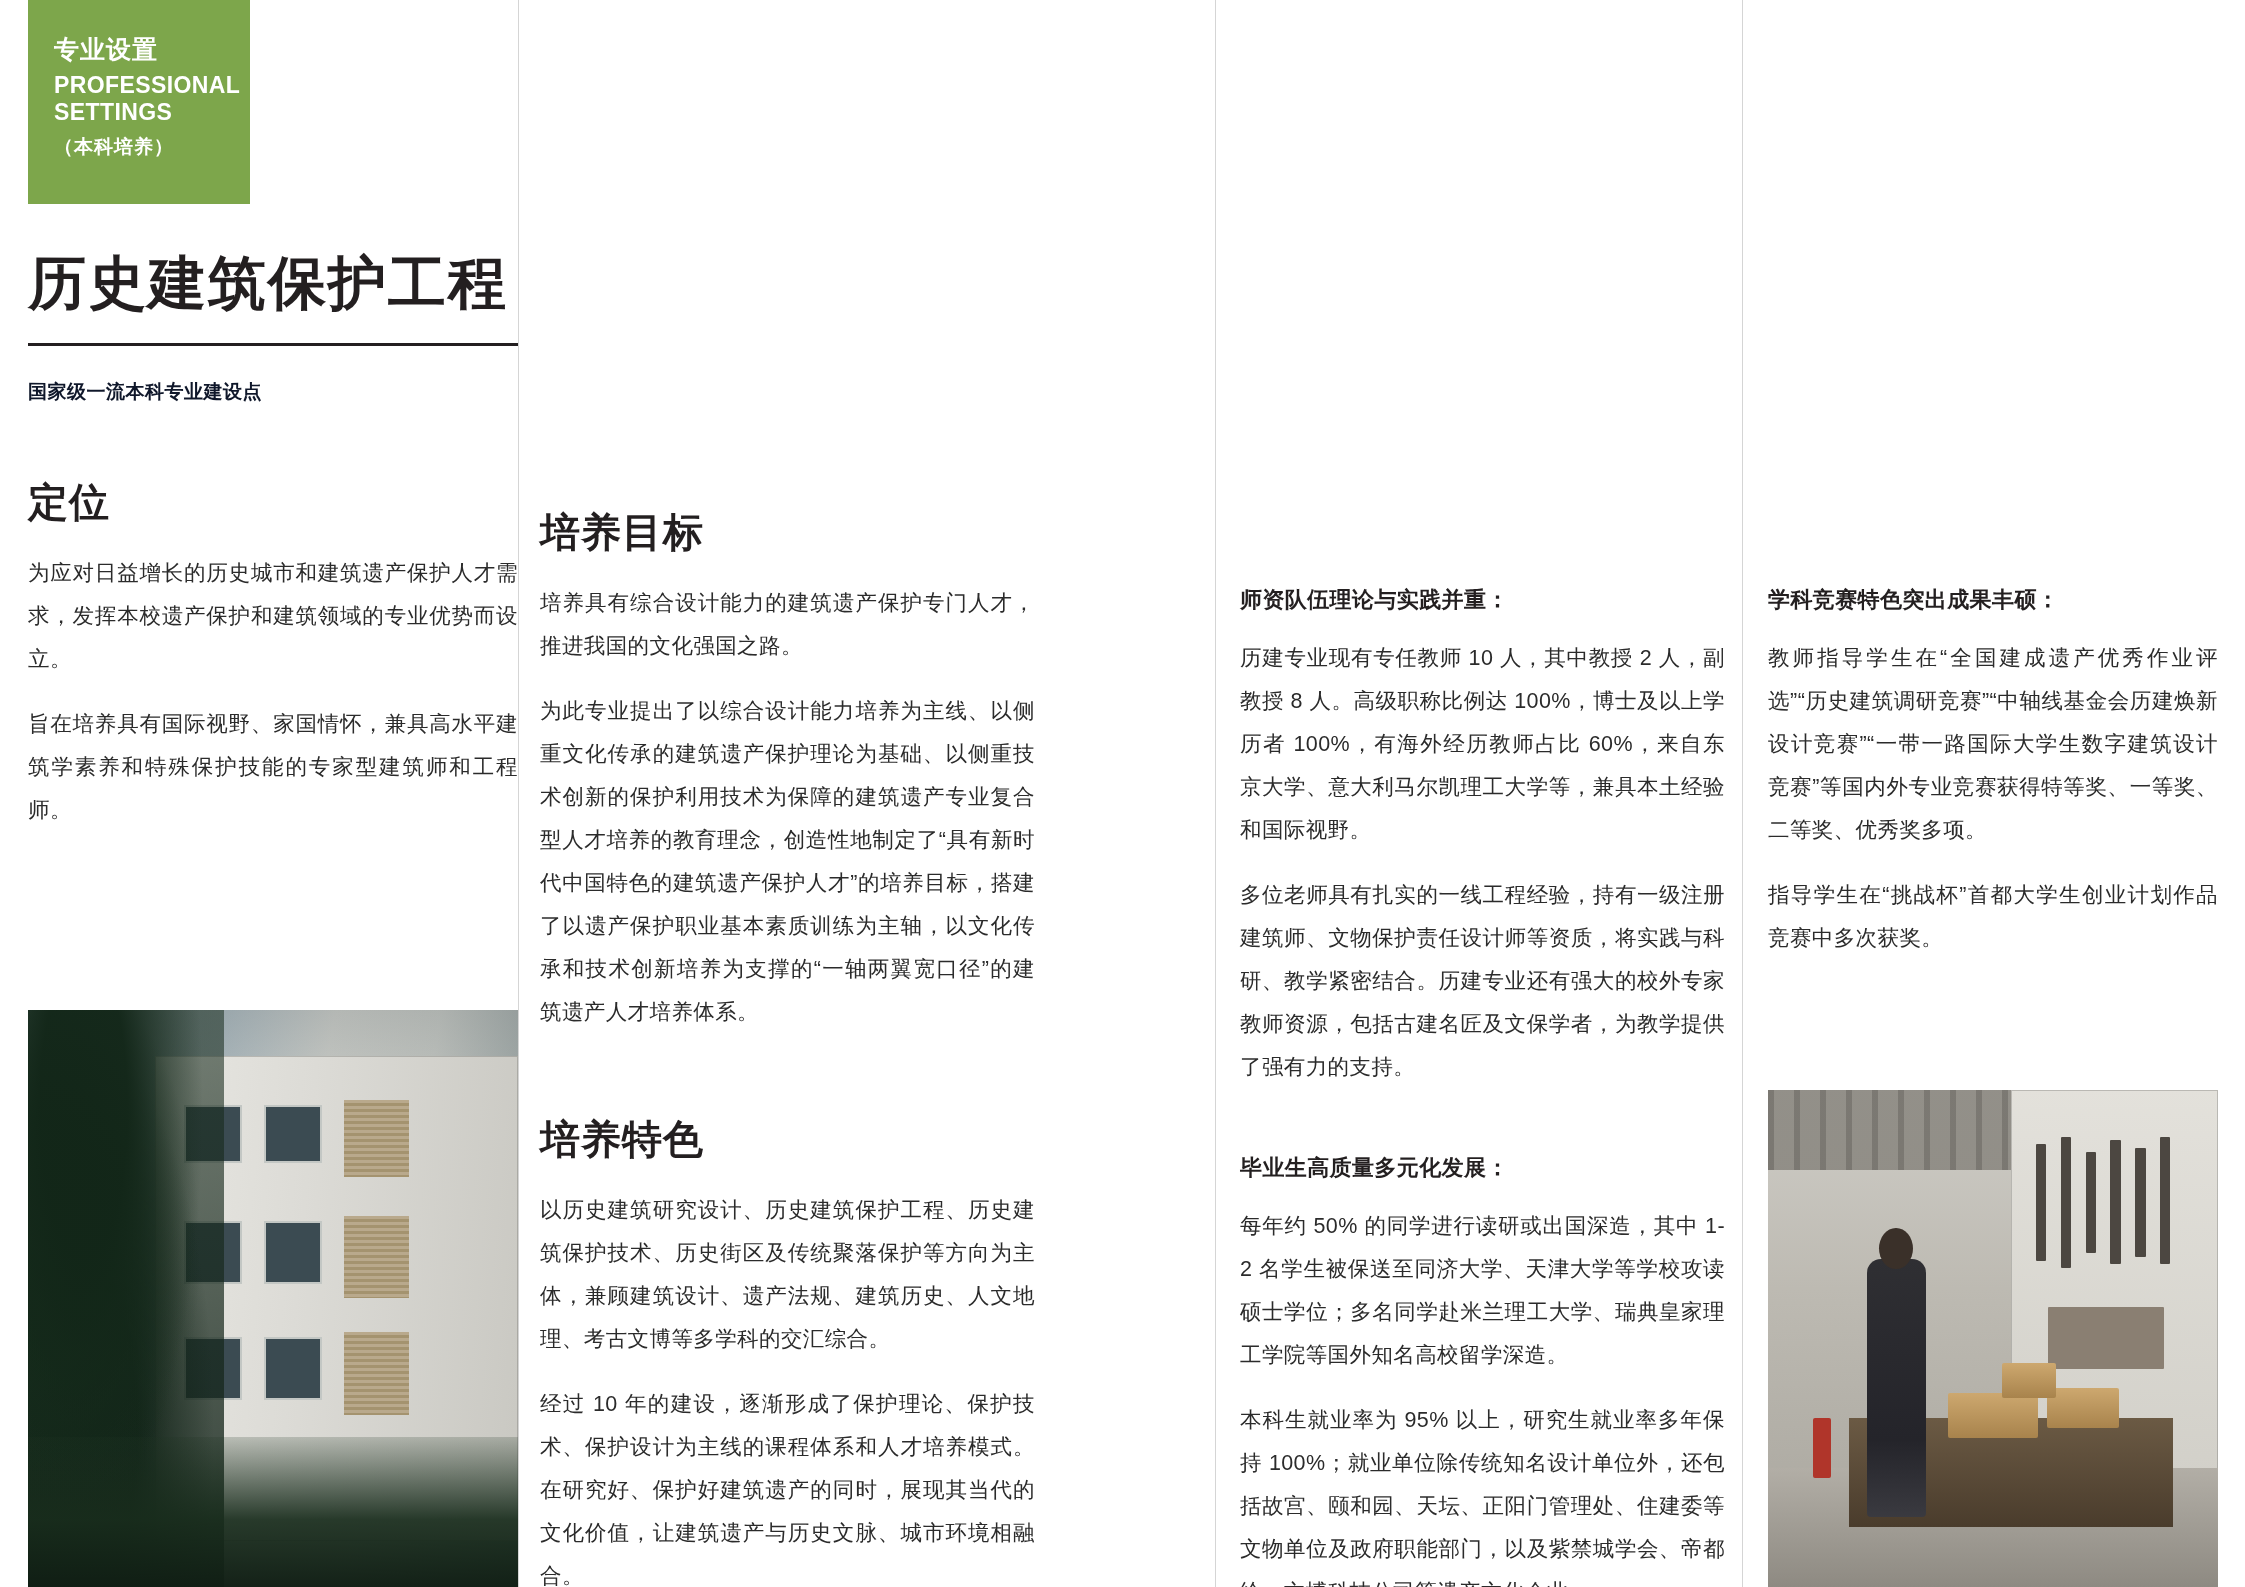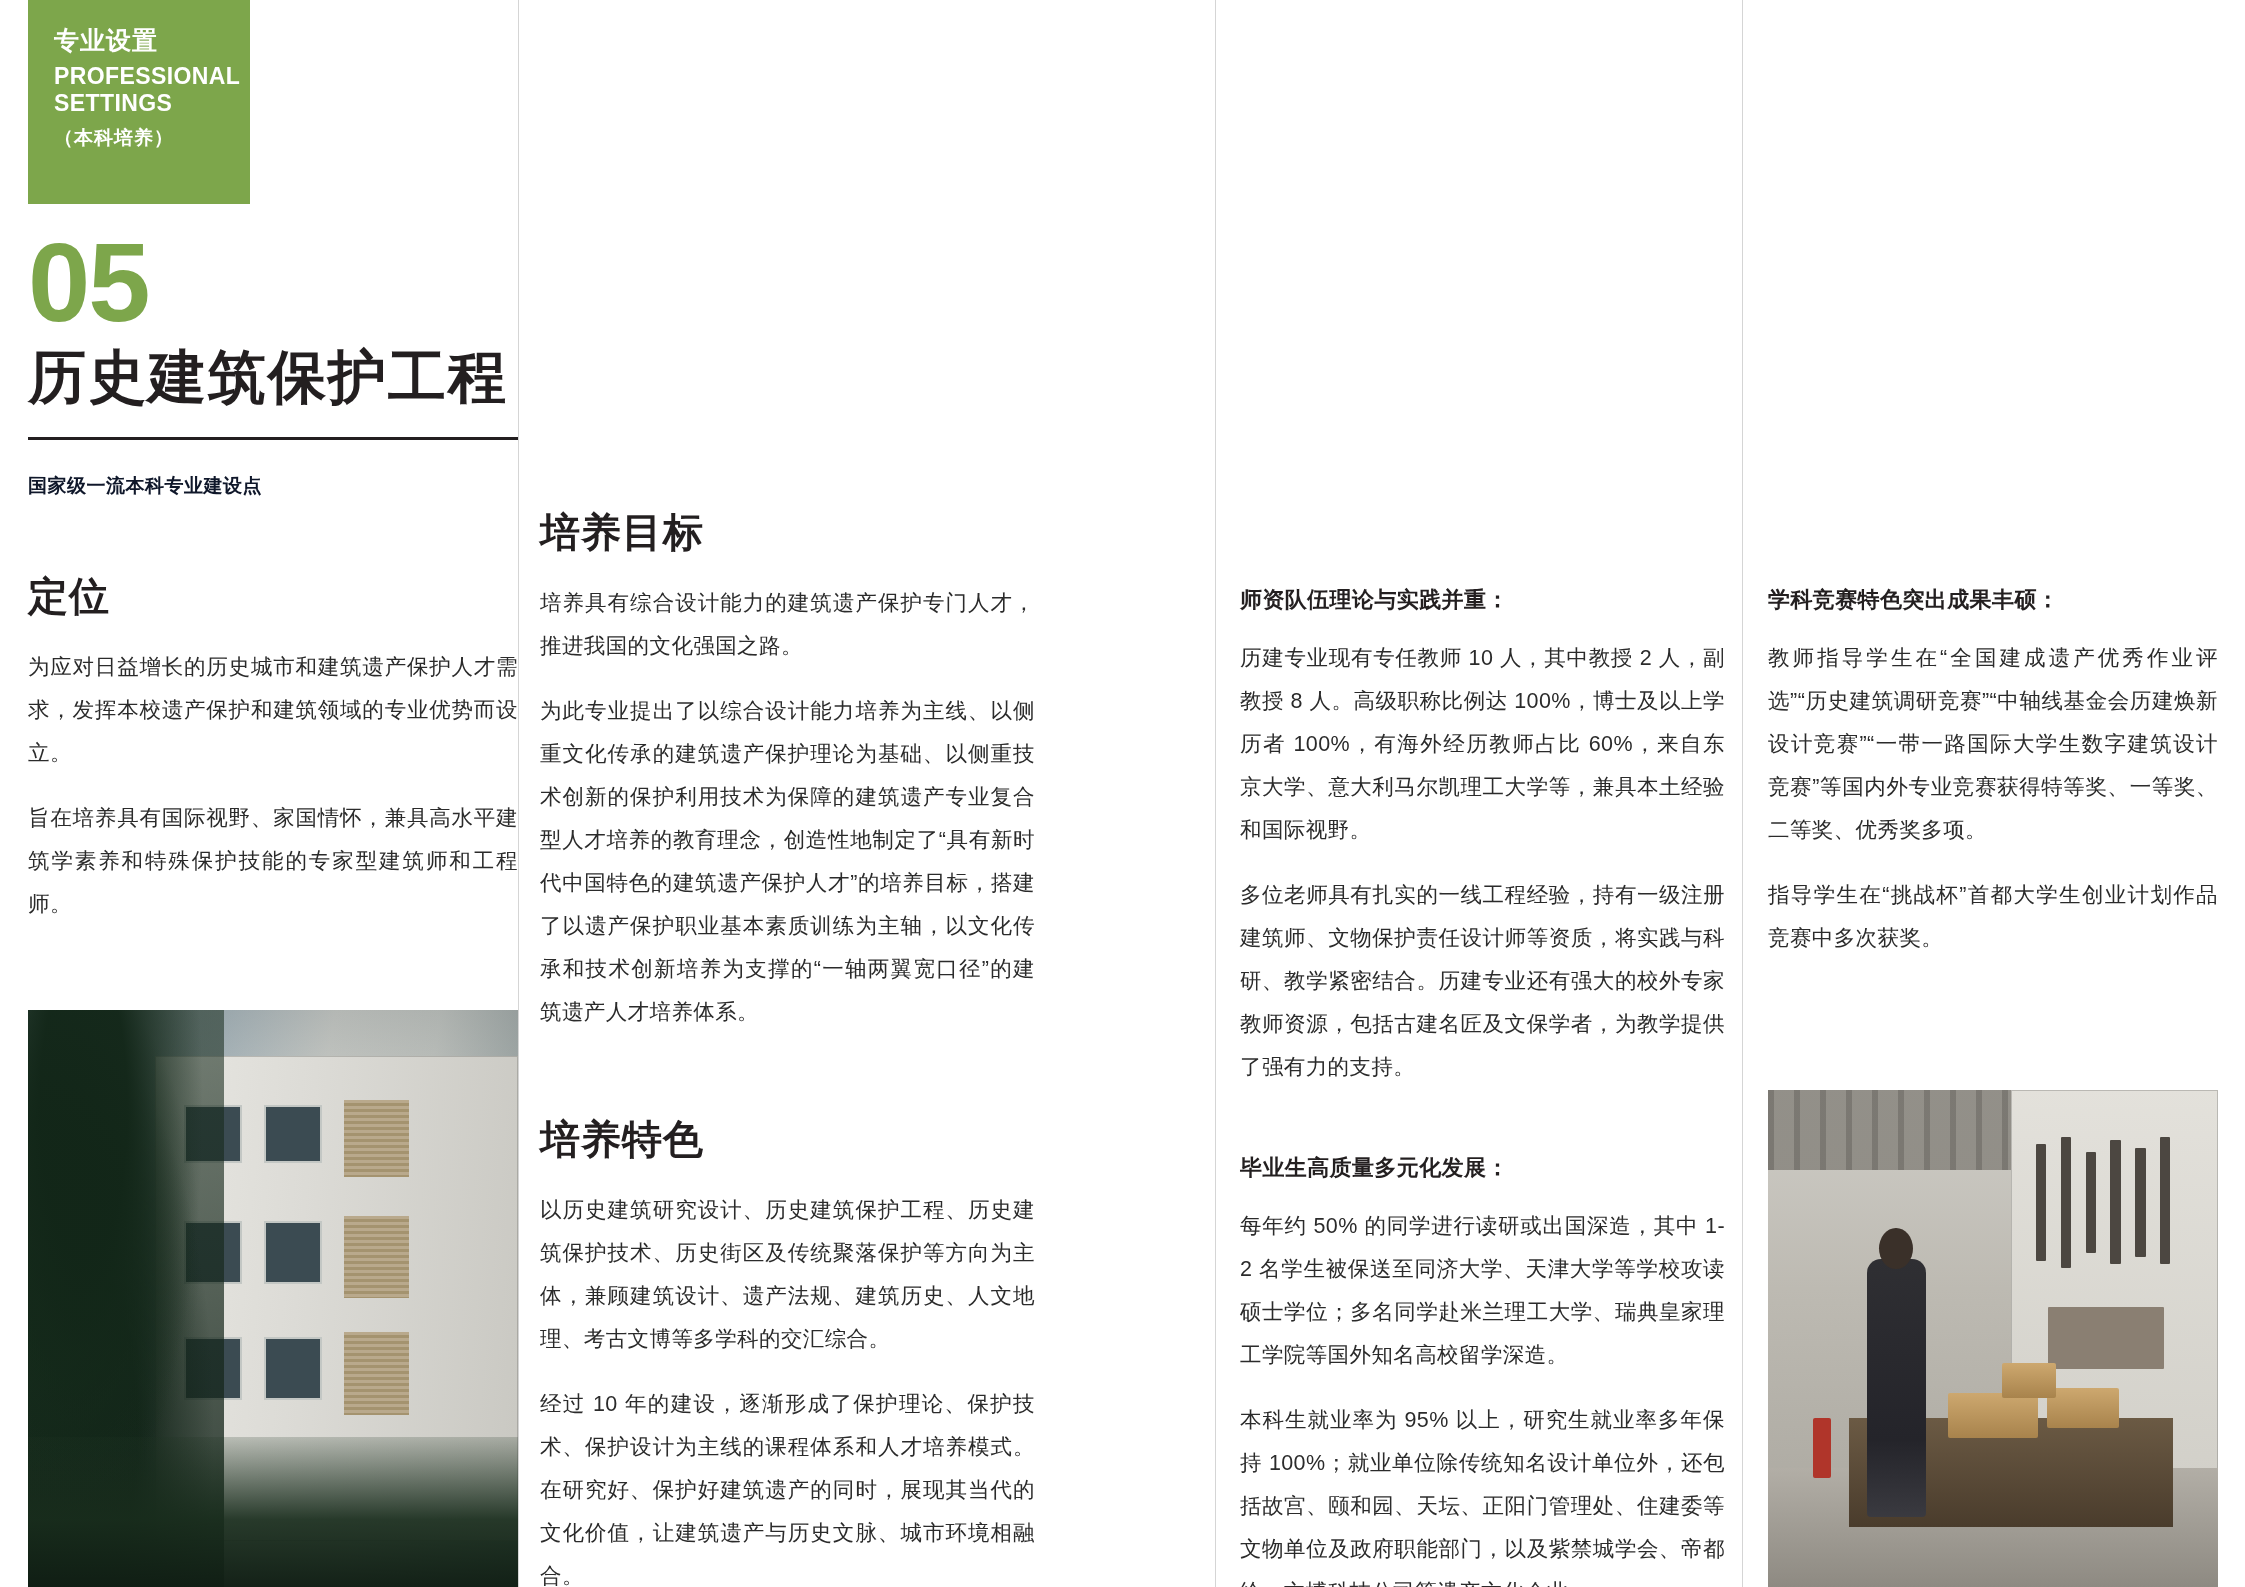--- a/index.html
+++ b/index.html
@@ -19,21 +19,21 @@
   
   .tag {
     position: absolute;
     left: 28px;
     top: 0;
     width: 222px;
     height: 204px;
     background: #7da64b;
     color: #ffffff;
     box-sizing: border-box;
-    padding: 25px 26px 0 26px;
+    padding: 34px 26px 0 26px;
   }
   .tag-cn {
     font-size: 25px;
     font-weight: bold;
     letter-spacing: 1px;
     line-height: 1.2;
   }
   .tag-en {
     font-size: 23px;
     font-weight: bold;
@@ -264,21 +264,20 @@
     <div>SETTINGS</div>
   </div>
   <div class="tag-sub">（本科培养）</div>
 </div>
 
 <div class="vline" style="left:518px; top:0; height:1587px;"></div>
 <div class="vline" style="left:1215px; top:0; height:1587px;"></div>
 <div class="vline" style="left:1742px; top:0; height:1587px;"></div>
 
 <div class="left-col">
-  <div class="big-number">05</div>
   <div class="major-title">历史建筑保护工程</div>
   <hr class="title-rule">
   <div class="accredit">国家级一流本科专业建设点</div>
 
   <div class="sec-head">定位</div>
   <p class="body-p">为应对日益增长的历史城市和建筑遗产保护人才需求，发挥本校遗产保护和建筑领域的专业优势而设立。</p>
   <p class="body-p">旨在培养具有国际视野、家国情怀，兼具高水平建筑学素养和特殊保护技能的专家型建筑师和工程师。</p>
 </div>
 
 <div class="photo-left">

